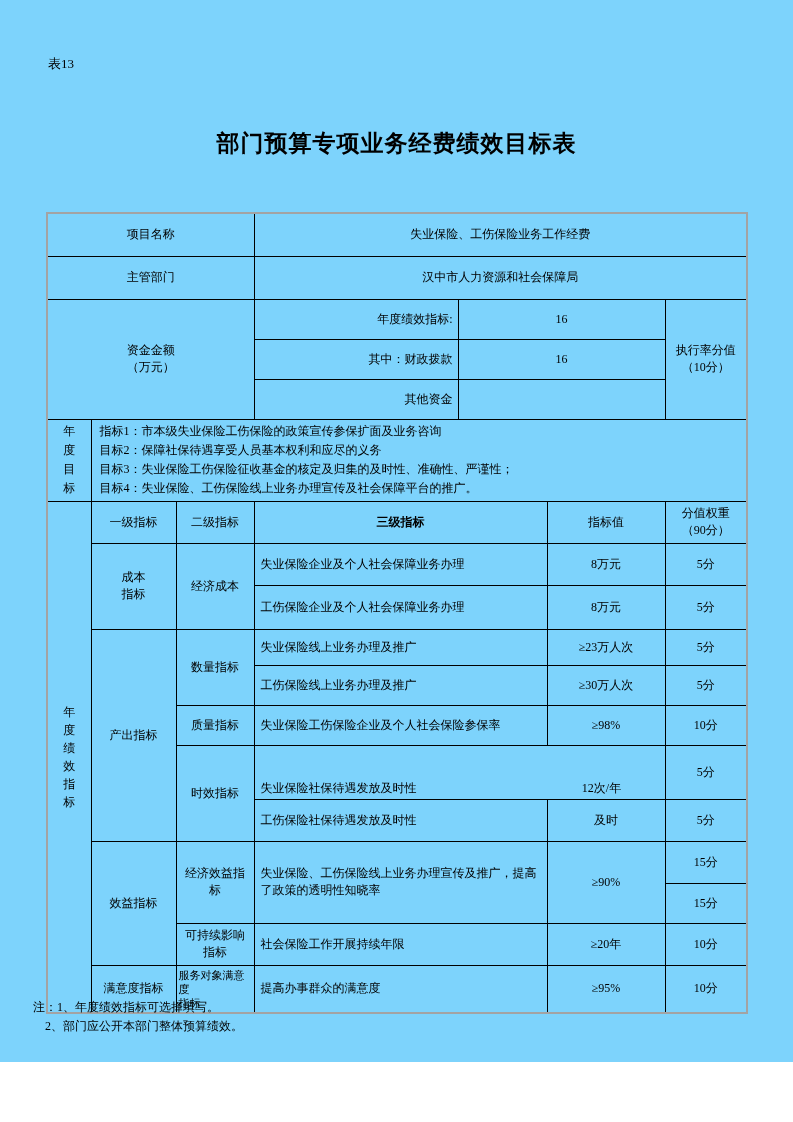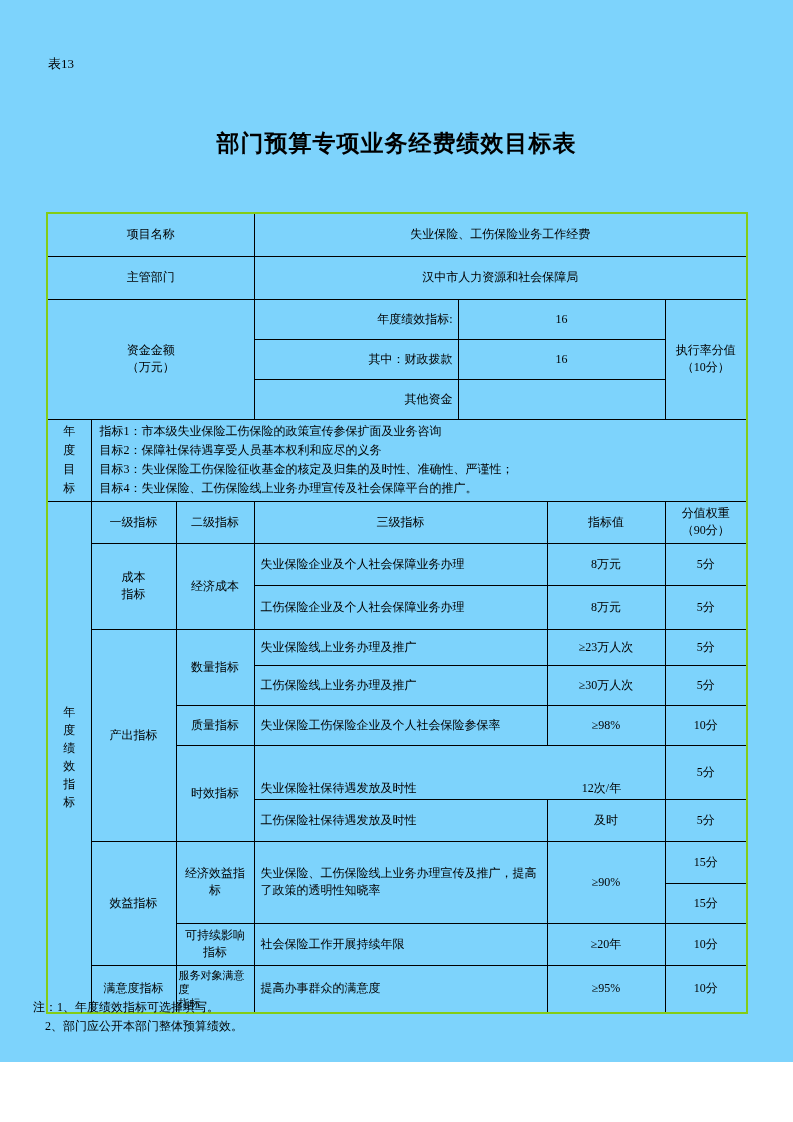--- a/index.html
+++ b/index.html
@@ -17,28 +17,28 @@
     position: absolute; top: 128px; left: 0; width: 100%;
     text-align: center; font-size: 23px; font-weight: bold;
     font-family: Liberation Mono, monospace;
     letter-spacing: 1px;
   }
   .subtitle { position: absolute; top: 188px; left: 0; width: 100%; text-align: center; font-size: 12px; }
 
   table.main {
     position: absolute; left: 46px; top: 212px; width: 700px;
     border-collapse: collapse; table-layout: fixed;
-    border: 2px solid #84cc16;
+    border: 2px solid #a3a3a3;
   }
   td, th { border: 1px solid #000; padding: 2px 4px; font-weight: normal; font-size: 12px; vertical-align: middle; }
   .c { text-align: center; }
   .l { text-align: left; padding-left: 6px; }
   .r { text-align: right; padding-right: 5px; }
   .pre { white-space: pre-line; }
-  .b { font-weight: normal; }
+  .b { font-weight: bold; }
   .small { font-size: 11px; line-height: 1.3; padding: 2px; }
 
   .vtext { width: 15px; margin: 0 auto; word-break: break-all; text-align: center; line-height: 1.6; }
   .vtext-tall { width: 15px; margin: 0 auto; word-break: break-all; text-align: center; line-height: 1.5; }
 
   .goal-lines { text-align: left; line-height: 1.58; padding-left: 2px; }
 
   .flexrow { display: flex; align-items: center; width: 100%; margin-top: 32px; }
   .flexrow .fname { flex: 1; text-align: left; padding-left: 2px; }
   .flexrow .fval { width: 118px; text-align: center; }

